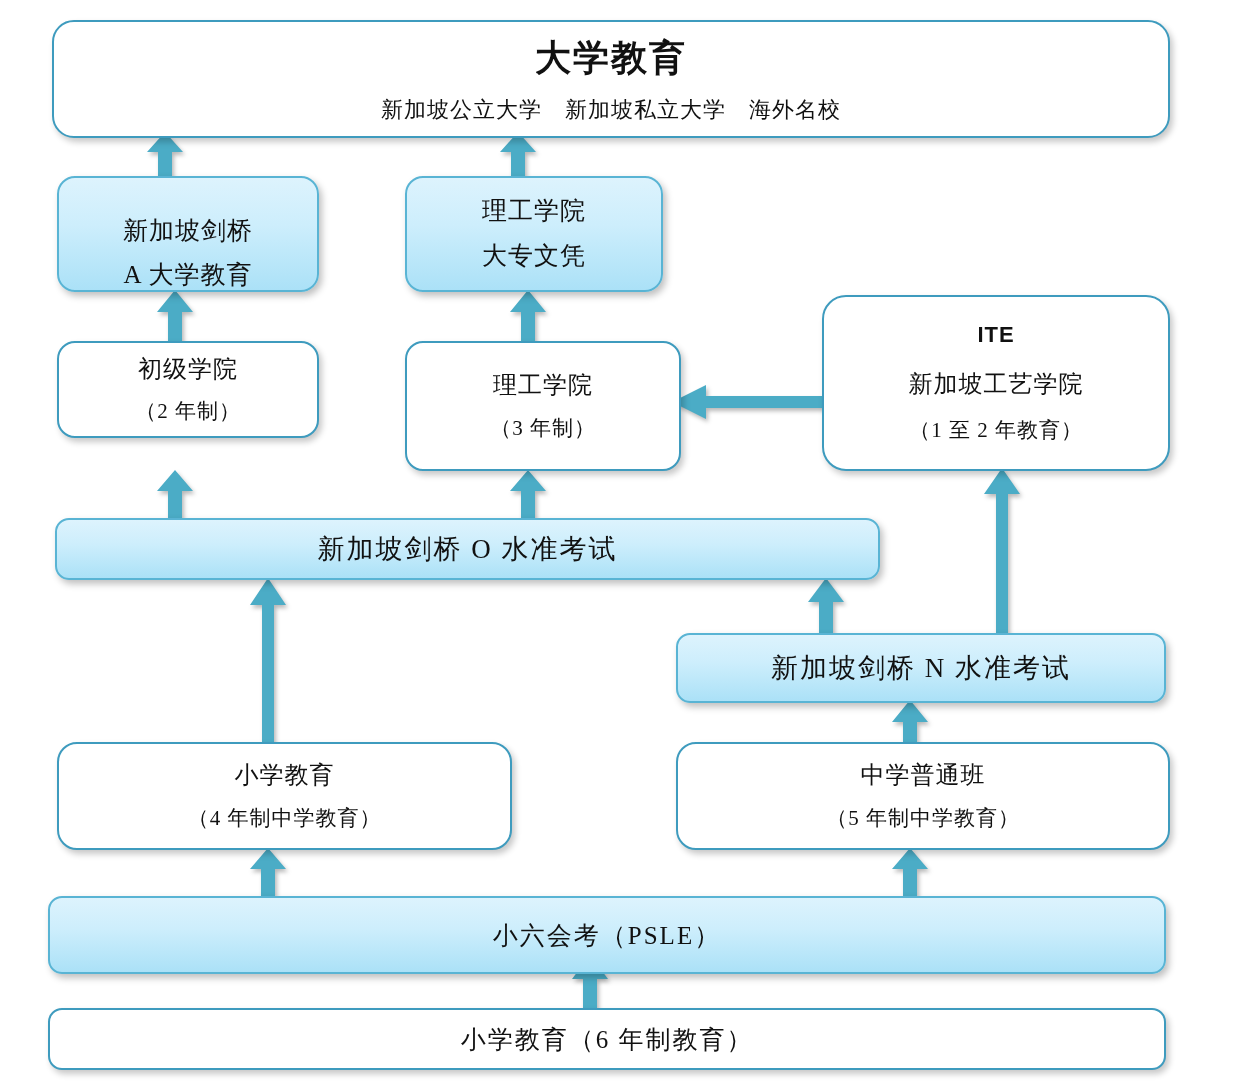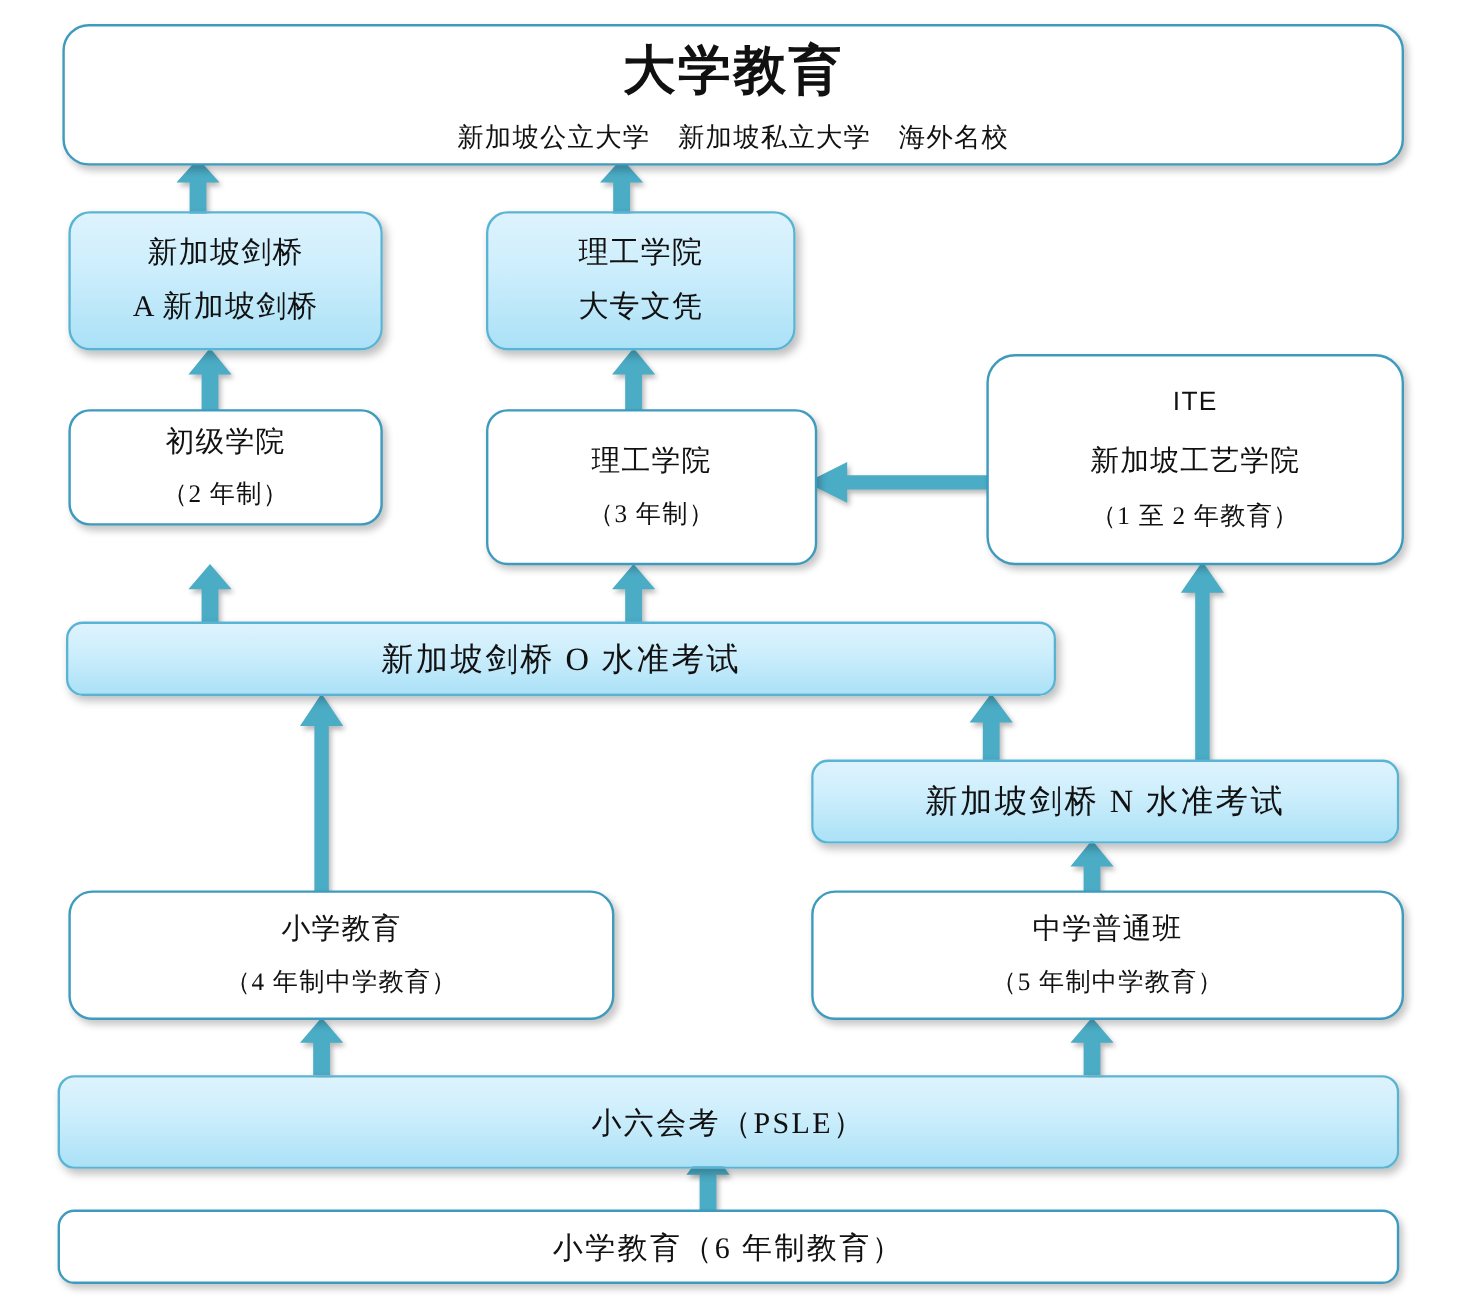--- a/index.html
+++ b/index.html
@@ -35,28 +35,28 @@
   }
   .node.blue {
     background: linear-gradient(to bottom, #ddf3fd 0%, #cdeefc 42%, #abe1f7 100%);
     border-color: #59B4D4;
     box-shadow: 3px 4px 7px rgba(0,0,0,0.25);
   }
   .line1 { line-height: 1.15; }
   .line2 { line-height: 1.15; }
 
   
-  .t-title   { font-size: 44px; font-weight: 700; letter-spacing: 2px; }
+  .t-title   { font-size: 36px; font-weight: 700; letter-spacing: 2px; }
   .t-sub     { font-size: 22px; font-weight: 400; letter-spacing: 1px; margin-top: 12px; }
   .t-big     { font-size: 25px; font-weight: 400; letter-spacing: 1px; }
   .t-med     { font-size: 24px; font-weight: 400; letter-spacing: 1px; }
   .t-small   { font-size: 21px; font-weight: 400; letter-spacing: 1px; }
   .t-bar     { font-size: 27px; font-weight: 400; letter-spacing: 2px; }
   .t-bar-sm  { font-size: 25px; font-weight: 400; letter-spacing: 2px; }
-  .t-ite     { font-size: 22px; font-weight: 400; letter-spacing: 1px; font-family: "Liberation Sans", sans-serif; }
+  .t-ite     { font-size: 22px; font-weight: 700; letter-spacing: 1px; font-family: "Liberation Sans", sans-serif; }
   .gap-sm { height: 16px; }
   .gap-md { height: 20px; }
 
   
   .arrow-up {
     position: absolute;
     z-index: 2;
     filter: drop-shadow(2px 3px 2px rgba(0,0,0,0.28));
   }
   .arrow-left {
@@ -153,24 +153,24 @@
     <svg width="40" height="56" viewBox="0 0 40 56">
       <polygon points="20,0 38,24 27,24 27,56 13,56 13,24 2,24" fill="#4BACC6"></polygon>
     </svg>
   </div>
 
   <div class="node white" style="left:52px; top:20px; width:1118px; height:118px; border-radius:22px;">
     <div class="t-title">大学教育</div>
     <div class="t-sub">新加坡公立大学　新加坡私立大学　海外名校</div>
   </div>
 
-  <div class="node blue" style="left:57px; top:176px; width:262px; height:116px;">
+  <div class="node blue" style="left:57px; top:176px; width:262px; height:116px;justify-content:flex-end;">
     <div class="t-big line1">新加坡剑桥</div>
     <div class="gap-sm"></div>
-    <div class="t-big line2">A 新加坡剑桥</div>
+    <div class="t-big line2">A 大学教育</div>
   </div>
 
   <div class="node blue" style="left:405px; top:176px; width:258px; height:116px;">
     <div class="t-big line1">理工学院</div>
     <div class="gap-sm"></div>
     <div class="t-big line2">大专文凭</div>
   </div>
 
   <div class="node white" style="left:57px; top:341px; width:262px; height:97px;">
     <div class="t-med line1">初级学院</div>

